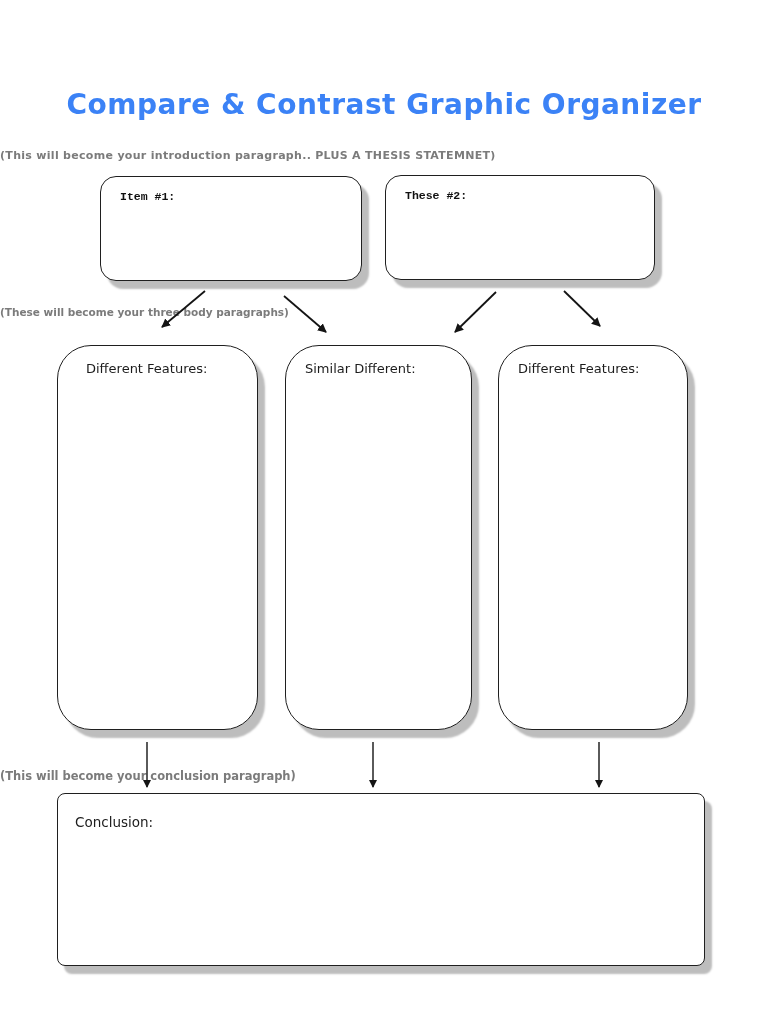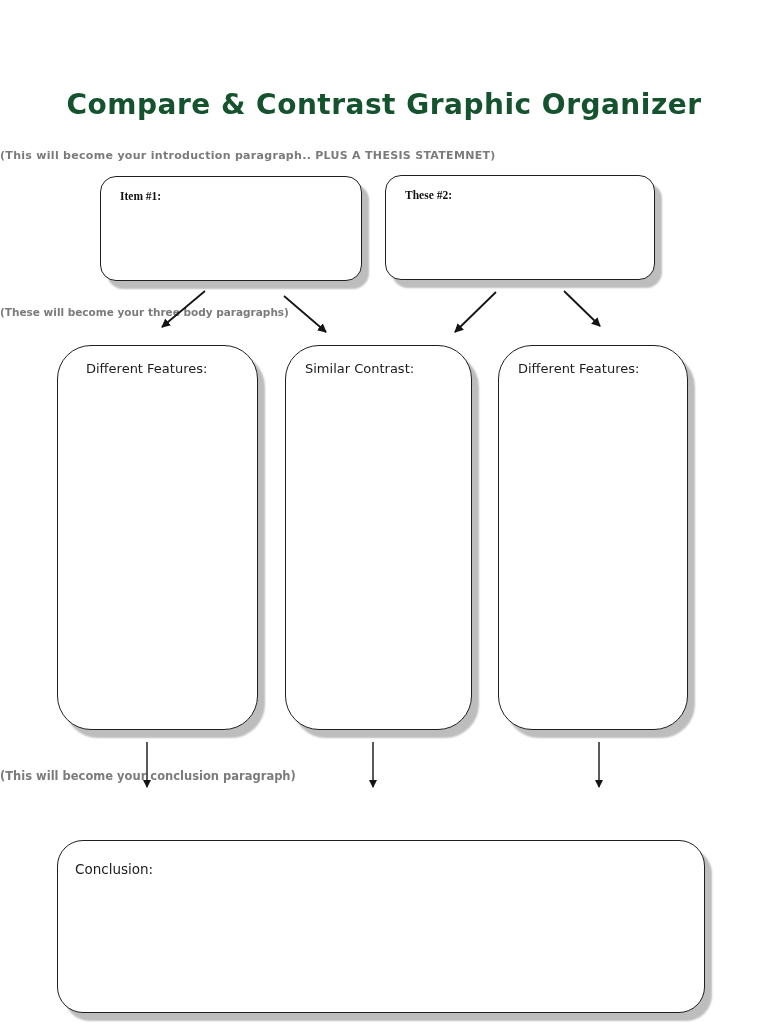--- a/index.html
+++ b/index.html
@@ -5,52 +5,52 @@
   html,body { margin:0; padding:0; background:#fff; }
   .page {
     position:relative; width:768px; height:1024px;
     background:var(--background,#ffffff);
     font-family:"DejaVu Sans", sans-serif;
     overflow:hidden;
   }
   .title {
     position:absolute; top:88px; left:0; width:100%;
     text-align:center; margin:0;
-    font-size:28px; font-weight:bold; color:#14532d; letter-spacing:0.5px;
+    font-size:28px; font-weight:bold; color:#3b82f6; letter-spacing:0.5px;
   }
   .note {
     position:absolute; left:0; width:100%; text-align:left;
     font-weight:bold; color:var(--note_text,#7b7b7b);
   }
   .intro-note      { top:149px; font-size:11px; letter-spacing:0.3px; }
   .body-note       { top:306px; font-size:10.5px; }
   .conclusion-note { top:769px; font-size:11.5px; }
   .box {
     position:absolute; background:#fff; box-sizing:border-box;
     border:1.4px solid var(--border,#1f1f1f);
     box-shadow:7px 8px 2px var(--shadow,#bdbdbd);
   }
   .item-box { border-radius:16px; }
   #item1 { left:100px; top:176px; width:262px; height:105px; }
   #item2 { left:385px; top:175px; width:270px; height:105px; }
   .item-label {
     position:absolute; top:13px; left:19px;
-    font-family:Liberation Serif, serif;
+    font-family:Liberation Mono, monospace;
     font-weight:bold; font-size:11.5px; color:#111;
   }
   .tall-box { border-radius:34px; top:345px; height:385px; }
   #different1 { left:57px;  width:201px; }
   #similar    { left:285px; width:187px; }
   #different2 { left:498px; width:190px; }
   .feature-label {
     position:absolute; top:15px; left:28px;
     font-size:13px; color:#1c1c1c; white-space:nowrap;
   }
   #similar .feature-label, #different2 .feature-label { left:19px; }
-  #conclusion { left:57px; top:793px; width:648px; height:173px; border-radius:26px;margin-top:47px; }
+  #conclusion { left:57px; top:793px; width:648px; height:173px; border-radius:8px; }
   .conclusion-label {
     position:absolute; top:20px; left:17px;
     font-size:13.5px; color:#1c1c1c;
   }
   .arrows {
     position:absolute; left:0; top:0; width:768px; height:1024px;
     pointer-events:none;
   }
   .arrows line { stroke:var(--arrow,#141414); }
   .diag { stroke-width:1.8; }
@@ -74,21 +74,21 @@
     <span class="item-label">These #2:</span>
   </div>
 
   <div class="note body-note">(These will become your three body paragraphs)</div>
 
   <div class="box tall-box" id="different1">
     <span class="feature-label">Different Features:</span>
   </div>
 
   <div class="box tall-box" id="similar">
-    <span class="feature-label">Similar Contrast:</span>
+    <span class="feature-label">Similar Different:</span>
   </div>
 
   <div class="box tall-box" id="different2">
     <span class="feature-label">Different Features:</span>
   </div>
 
   <div class="note conclusion-note">(This will become your conclusion paragraph)</div>
 
   <div class="box" id="conclusion">
     <span class="conclusion-label">Conclusion:</span>

